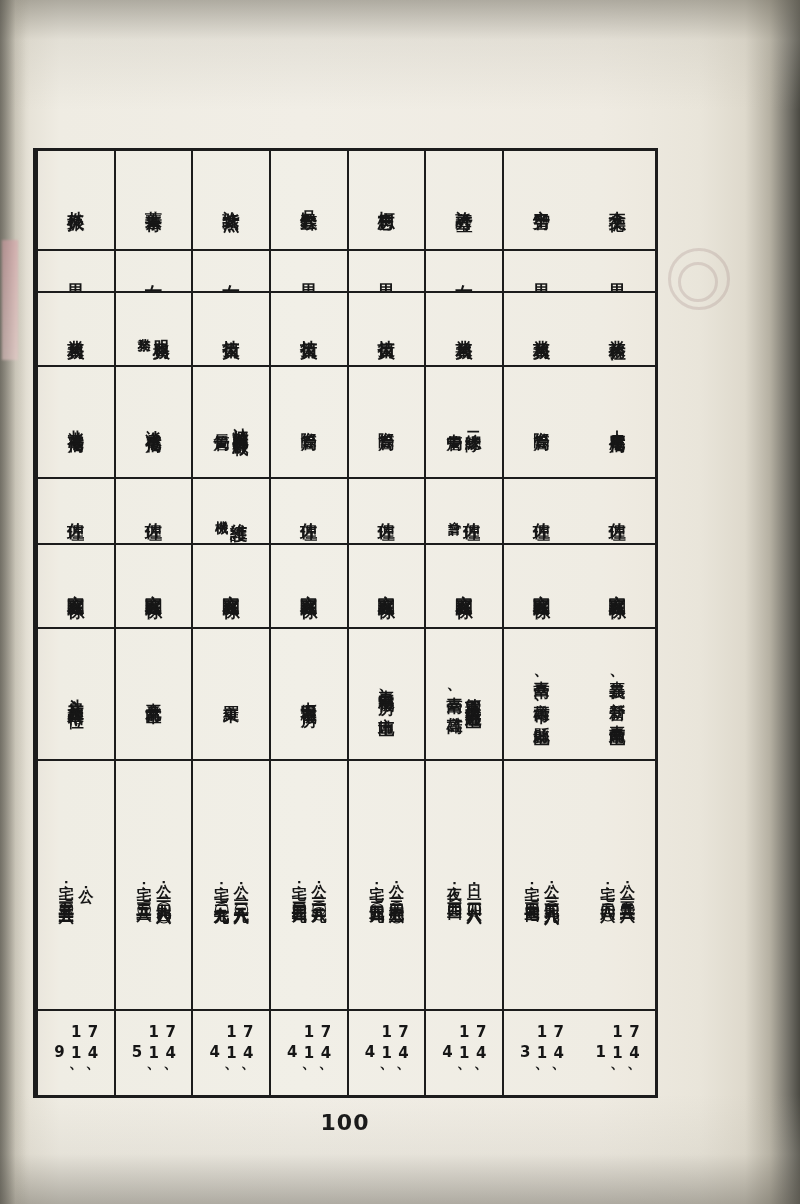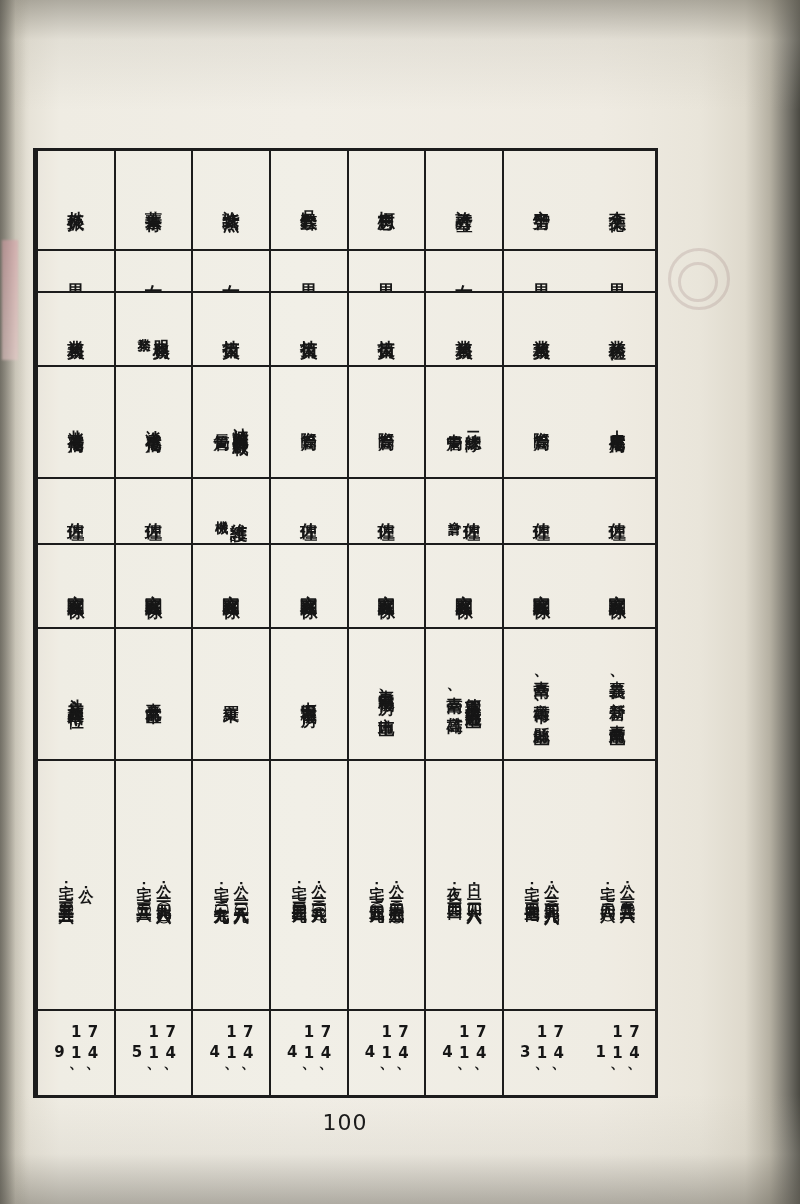--- a/index.html
+++ b/index.html
@@ -87,21 +87,21 @@
   .r-tel .v{font-size:15px;letter-spacing:1px;}
   .r-tel .vwrap{gap:3px;}
   .r-area .v{font-size:16px;}
   .r-office .v{font-size:16px;}
   .date .v{font-size:15px;letter-spacing:3px;}
 
   #pagenum{
     position:absolute;left:0;top:1110px;width:690px;
     text-align:center;
     font-family:"DejaVu Sans", sans-serif;
-    font-size:22px;font-weight:400;color:#1b1b1b;
+    font-size:22px;font-weight:700;color:#1b1b1b;
     letter-spacing:1px;
   }
 </style>
 </head>
 <body>
 
 <div id="page">
   <div id="topshade"></div>
   <div id="botshade"></div>
   <div id="leftedge"></div>

